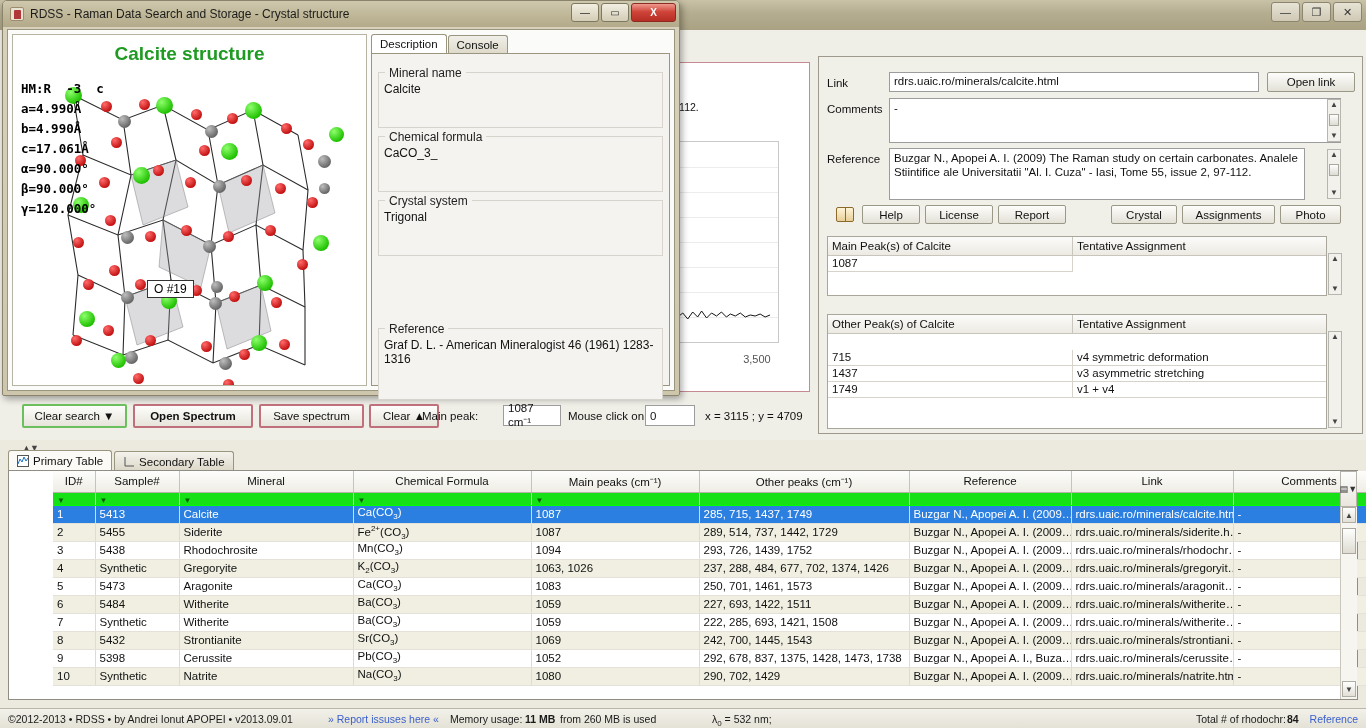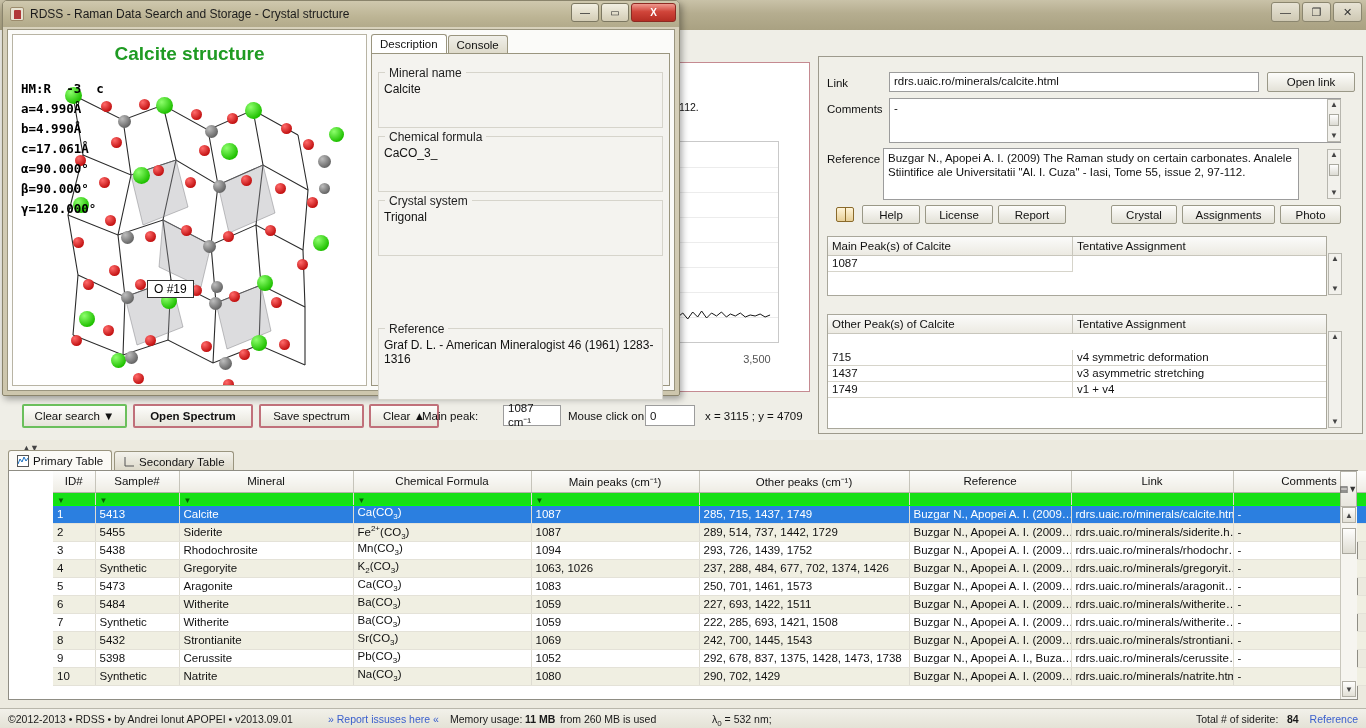--- a/index.html
+++ b/index.html
@@ -472,21 +472,21 @@
 
     <span class="fld-label" style="left:8px;top:46px">Comments</span>
     <div class="txtarea" style="left:70px;top:41px;width:452px;height:45px">-</div>
     <div class="vscroll" style="left:508px;top:42px;height:43px">
       <span class="arr">▲</span>
       <span class="arr">▼</span>
       <div class="thumb"></div>
     </div>
 
     <span class="fld-label" style="left:8px;top:96px">Reference</span>
-    <div class="txtarea" style="left:64px;top:91px;width:416px;height:52px">Buzgar N., Apopei A. I. (2009) The Raman study on certain carbonates. Analele Stiintifice ale Universitatii "Al. I. Cuza" - Iasi, Tome 55, issue 2, 97-112.</div>
+    <div class="txtarea" style="left:70px;top:91px;width:416px;height:52px">Buzgar N., Apopei A. I. (2009) The Raman study on certain carbonates. Analele Stiintifice ale Universitatii "Al. I. Cuza" - Iasi, Tome 55, issue 2, 97-112.</div>
     <div class="vscroll" style="left:508px;top:92px;height:50px">
       <span class="arr">▲</span>
       <span class="arr">▼</span>
       <div class="thumb"></div>
     </div>
 
     <div class="book-ico" style="left:17px;top:150px"></div>
     <div class="btn" style="left:43px;top:148px;width:58px;height:19px">Help</div>
     <div class="btn" style="left:106px;top:148px;width:68px;height:19px">License</div>
     <div class="btn" style="left:179px;top:148px;width:68px;height:19px">Report</div>
@@ -722,18 +722,18 @@
     </div>
   </div>
 
   <div class="statusbar">
     <span style="left:8px">©2012-2013 • RDSS • by Andrei Ionut APOPEI • v2013.09.01</span>
     <span class="link-blue" style="left:328px">» Report issuses here «</span>
     <span style="left:450px">Memory usage:</span>
     <span style="left:525px;font-weight:bold">11 MB</span>
     <span style="left:560px">from 260 MB is used</span>
     <span style="left:712px"><span>λ</span><sub>0</sub><span> = 532 nm;</span></span>
-    <span style="left:1196px">Total # of siderite:</span>
+    <span style="left:1196px">Total # of rhodochr:</span>
     <span style="left:1287px;font-weight:bold">84</span>
     <span class="link-blue" style="right:8px">Reference</span>
   </div>
 
 </div>
 
 </body></html>

